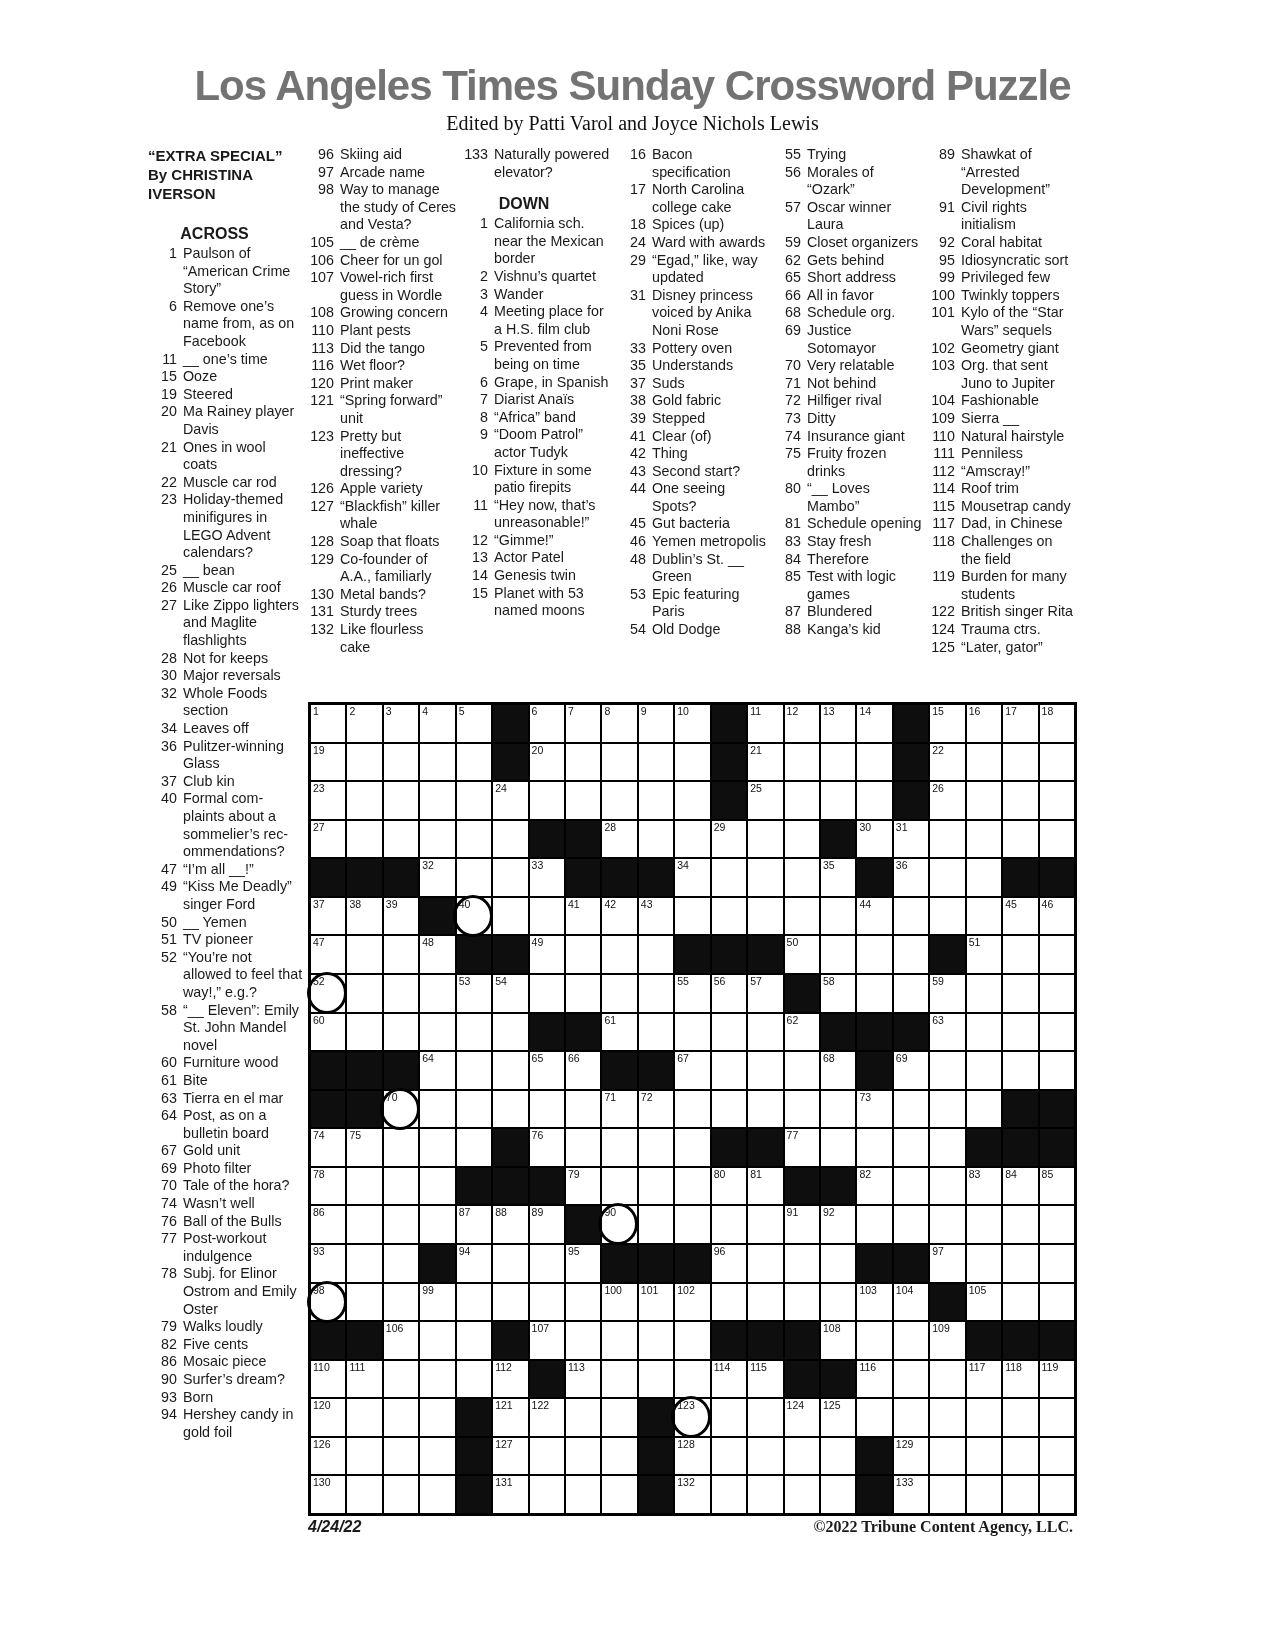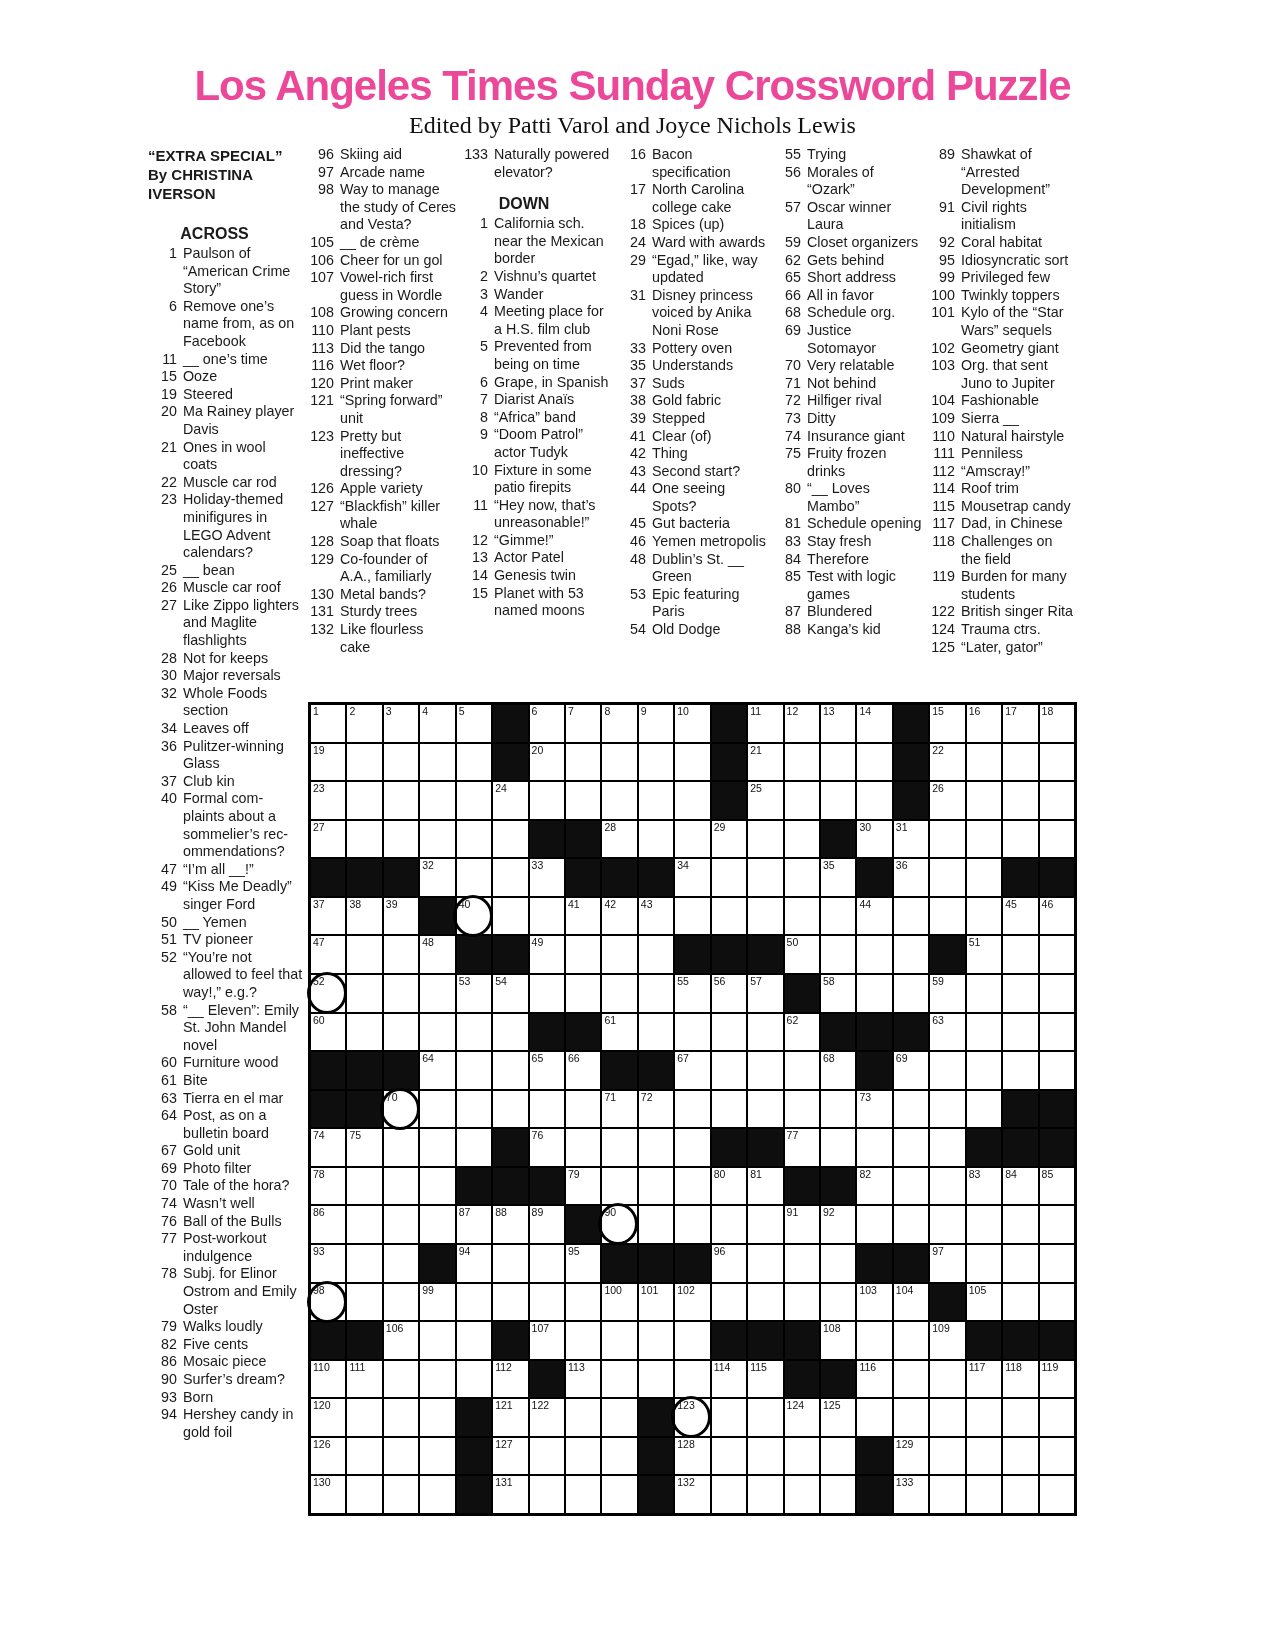--- a/index.html
+++ b/index.html
@@ -1,18 +1,18 @@
 <!DOCTYPE html>
 <html><head>
 <meta charset="utf-8">
 <style>
   html,body{margin:0;padding:0;background:#fff;}
   #page{position:relative;width:1265px;height:1638px;background:#fff;font-family:"Liberation Sans",sans-serif;color:#1a1a1a;overflow:hidden;}
-  #main-title{position:absolute;top:62px;left:0;width:100%;text-align:center;font-size:42px;font-weight:bold;letter-spacing:-1px;color:#ec4899;}
-  #subtitle{position:absolute;top:112px;left:0;width:100%;text-align:center;font-family:"Liberation Serif",serif;font-size:24px;color:#111;}
+  #main-title{position:absolute;top:62px;left:0;width:100%;text-align:center;font-size:42px;font-weight:bold;letter-spacing:-1px;color:#737373;}
+  #subtitle{position:absolute;top:112px;left:0;width:100%;text-align:center;font-family:"Liberation Serif",serif;font-size:20px;color:#111;}
   .clue-column{position:absolute;top:146px;}
   #col1{left:148px;width:155px;}
   #col2{left:305px;width:152px;}
   #col3{left:459px;width:152px;}
   #col4{left:617px;width:150px;}
   #col5{left:772px;width:150px;}
   #col6{left:926px;width:150px;}
   .puzzle-byline{font-weight:bold;font-size:15px;line-height:19px;margin-bottom:22px;}
   .list-header{font-weight:bold;font-size:16px;text-align:center;margin:6px 22px 2px 0;}
   #col3 .list-header{margin-top:14px;}
@@ -1350,13 +1350,17 @@
       <div class="cell black"></div>
       <div class="cell">
         <span class="num">133</span>
       </div>
       <div class="cell"></div>
       <div class="cell"></div>
       <div class="cell"></div>
       <div class="cell"></div>
     </div>
 
+  <div id="footer">
+    <div id="footer-date">4/24/22</div>
+    <div id="footer-copy">©2022 Tribune Content Agency, LLC.</div>
+  </div>
 </div>
 
 </body></html>

